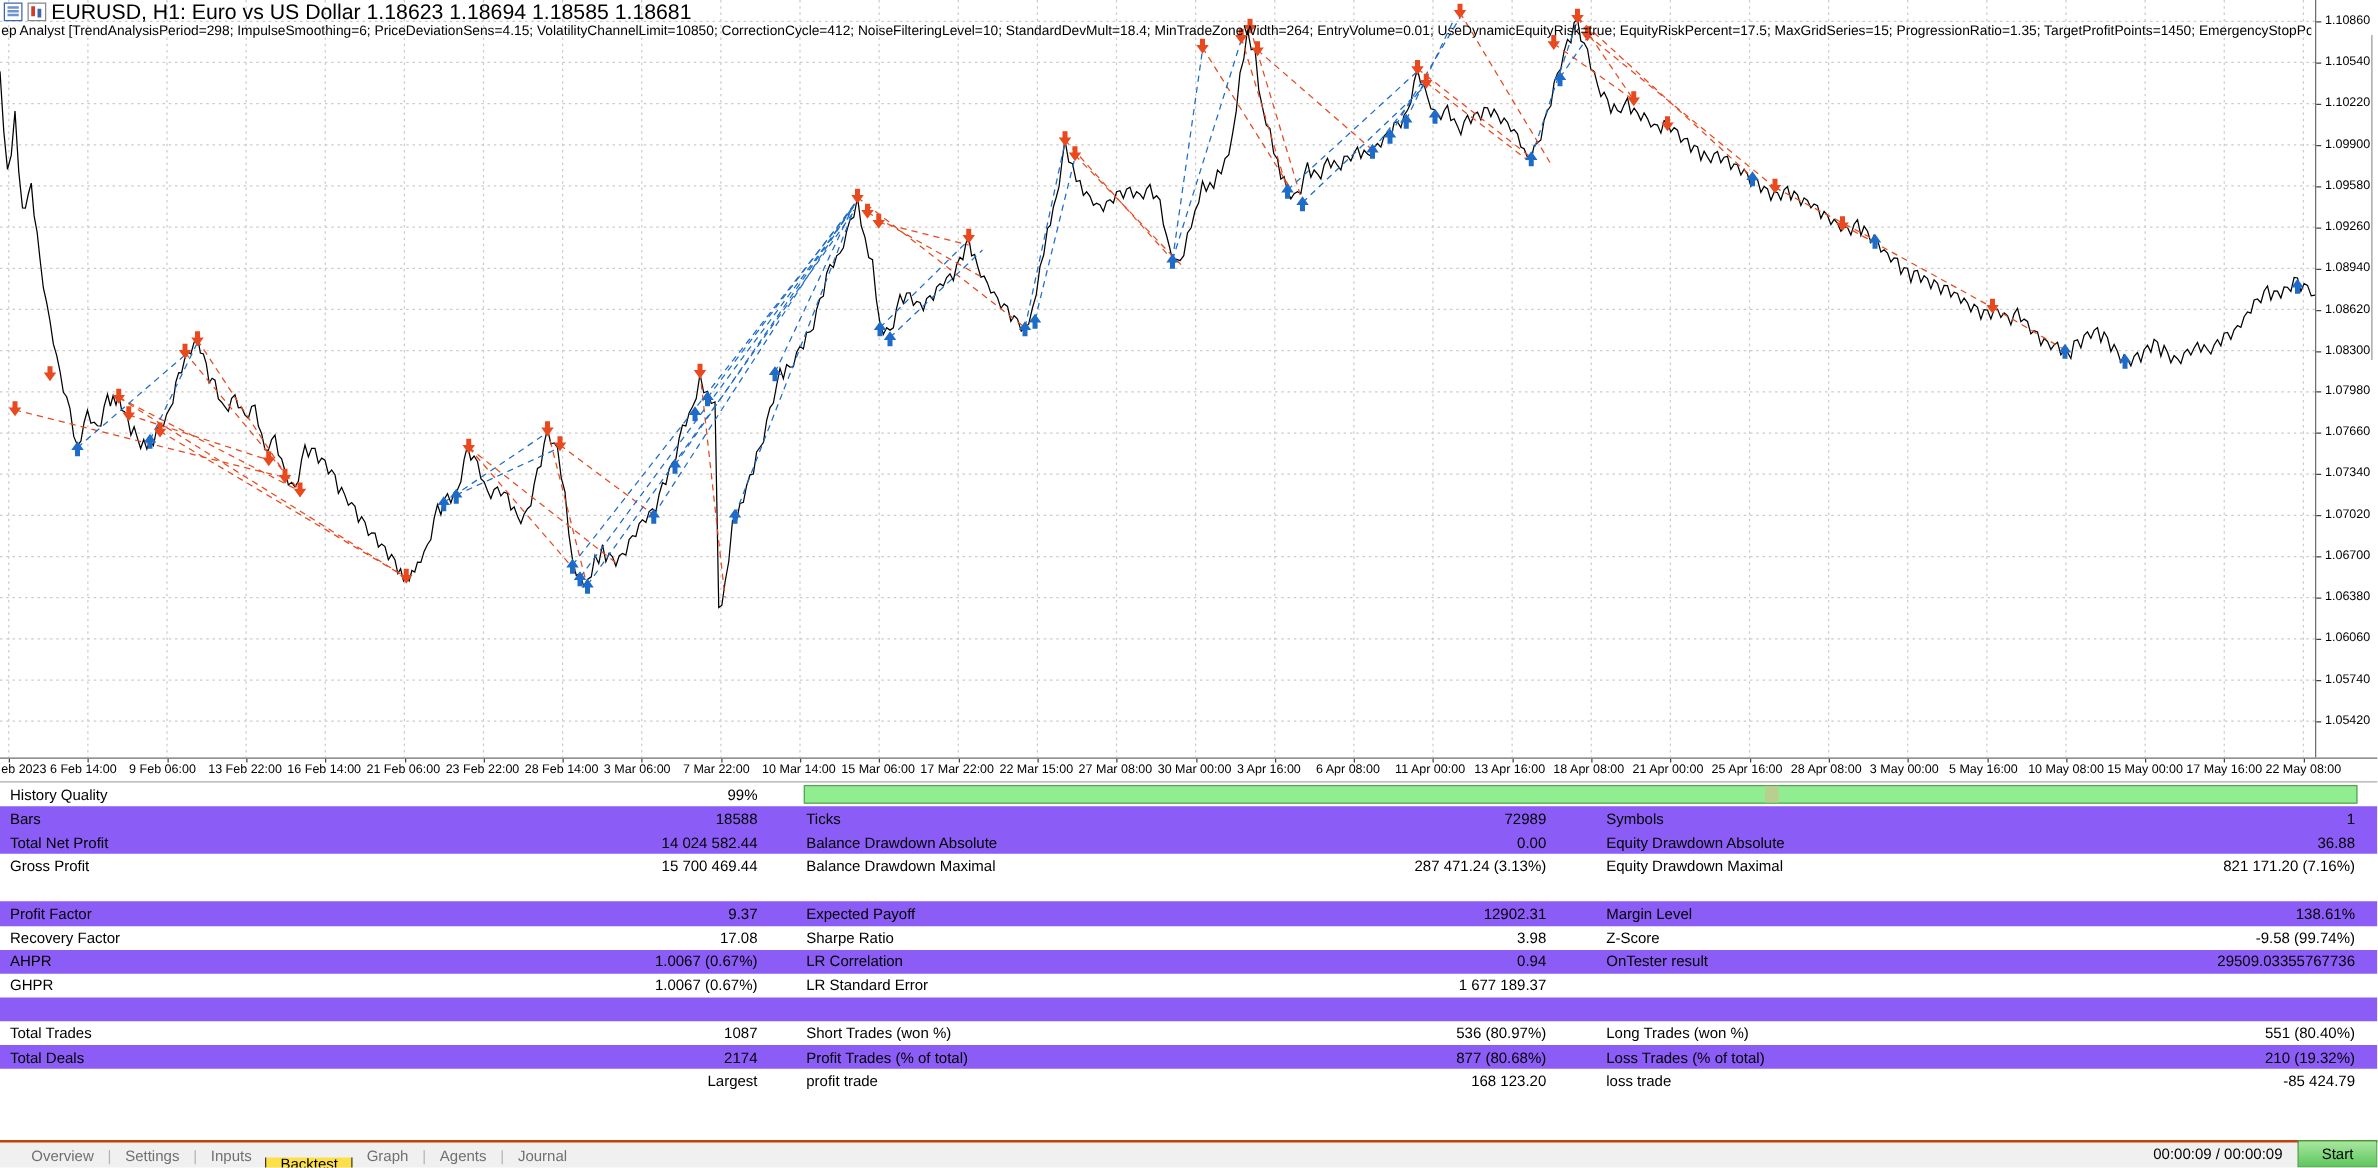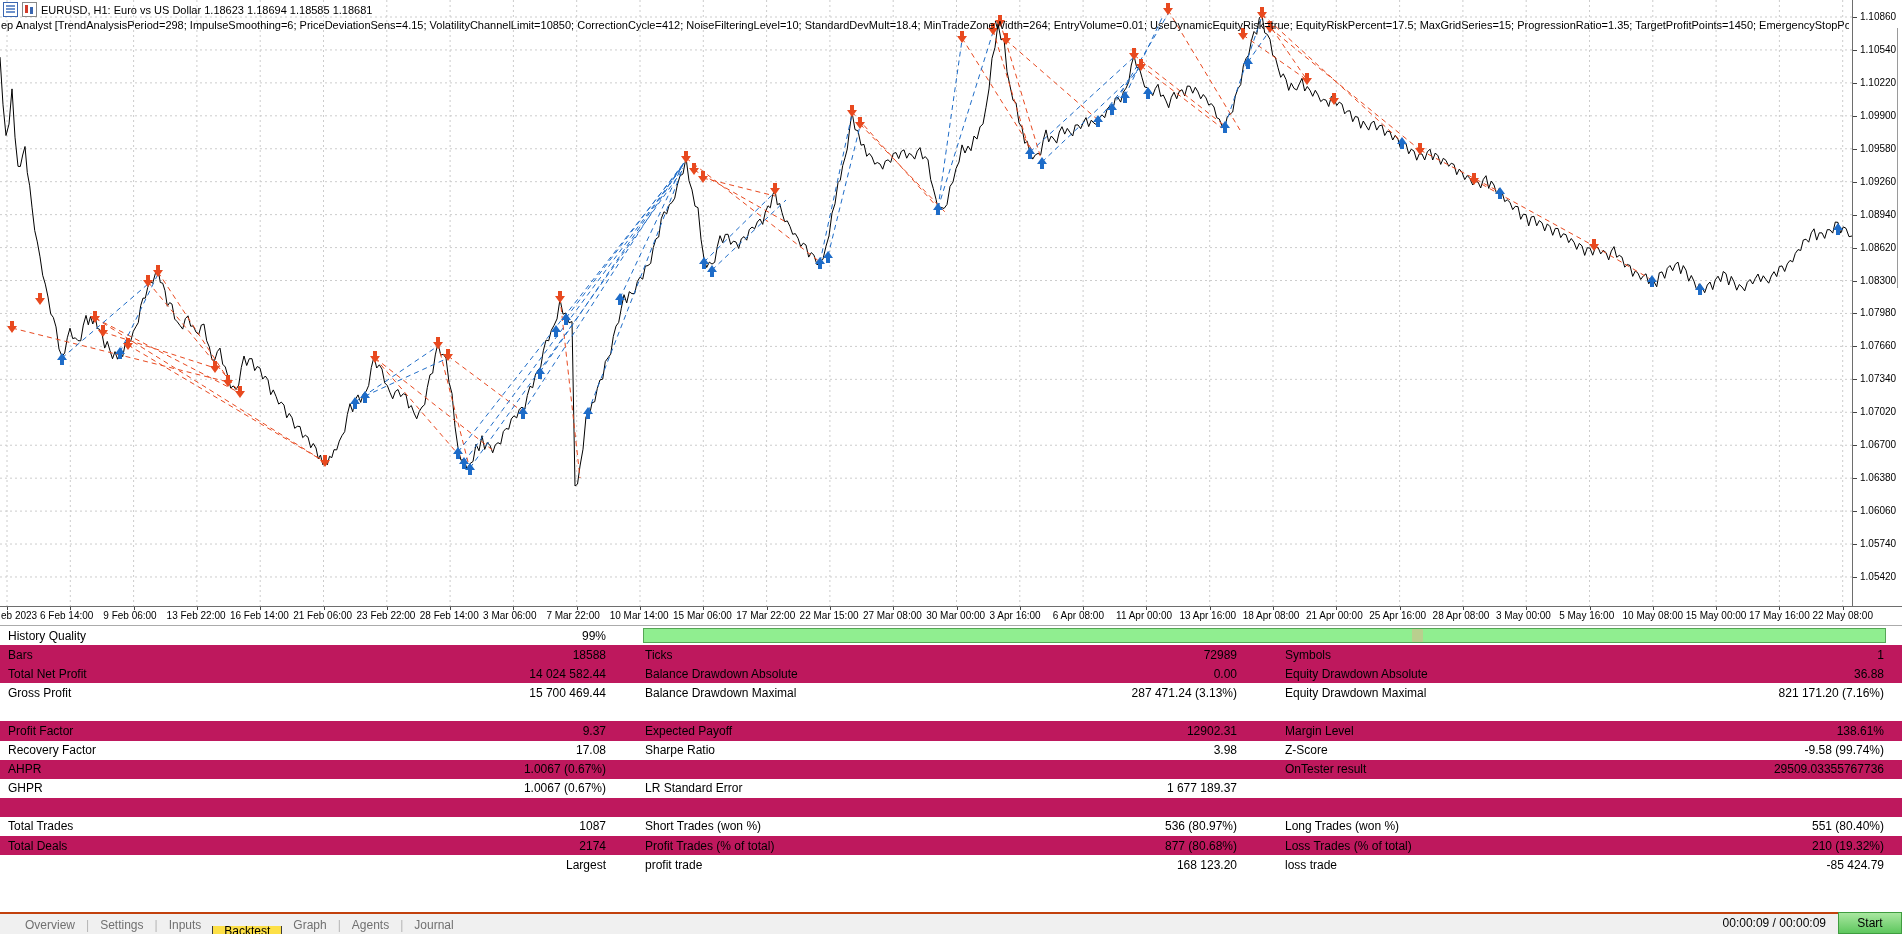--- a/index.html
+++ b/index.html
@@ -3,21 +3,21 @@
 <meta charset="utf-8">
 <style>
   html,body{margin:0;padding:0;background:#ffffff;}
   body{width:1902px;height:934px;position:relative;overflow:hidden;
        font-family:"Liberation Sans",sans-serif;-webkit-font-smoothing:none;}
 
   
   .chart-area{position:absolute;top:0;left:0;width:1902px;height:625px;background:#fff;}
   #chartSvg{position:absolute;top:0;left:0;}
   .ohlc-line{position:absolute;top:2px;left:3px;height:15px;display:flex;align-items:center;
-             gap:4px;font-size:11px;color:#000;white-space:nowrap;}
+             gap:4px;font-size:17px;color:#000;white-space:nowrap;}
   .mini-icon{width:13px;height:13px;display:inline-block;position:relative;background:#fff;}
   .mini-icon.m1{border:1px solid #3a66b0;}
   .mini-icon.m1 i{position:absolute;left:2px;right:2px;height:2px;background:#6f93cc;display:block;}
   .mini-icon.m1 i.l1{top:2px}.mini-icon.m1 i.l2{top:5px}.mini-icon.m1 i.l3{top:8px}
   .mini-icon.m2{border:1px solid #888;}
   .mini-icon.m2 i{position:absolute;width:3px;display:block;}
   .mini-icon.m2 i.b1{left:2px;top:2px;height:8px;background:#d23b2a;}
   .mini-icon.m2 i.b2{left:7px;top:4px;height:7px;background:#3a66b0;}
   .param-line{position:absolute;top:19px;left:1px;width:1848px;overflow:hidden;
               font-size:11px;color:#000;white-space:nowrap;}
@@ -31,21 +31,21 @@
   
   .time-scale{position:absolute;left:0;top:606px;width:1902px;height:19px;background:#fff;
               border-top:1px solid #6e6e6e;}
   .time-label{position:absolute;top:3px;font-size:10px;color:#000;white-space:nowrap;}
   .time-tick{position:absolute;top:0;width:1px;height:3px;background:#444;}
 
   
   .stats{position:absolute;top:625px;left:0;width:1902px;height:287px;background:#fff;
          border-top:1px solid #ababab;overflow:hidden;}
   .srow{position:relative;height:19.1px;}
-  .srow.alt{background:#be185d;}
+  .srow.alt{background:#8b5cf6;}
   .cell{position:absolute;top:0;height:100%;display:flex;justify-content:space-between;
         align-items:center;font-size:12px;color:#000;}
   .c1{left:8px;width:598px;}
   .c2{left:645px;width:592px;}
   .c3{left:1285px;width:599px;}
   .progressbar{position:absolute;left:643px;top:2px;width:1241px;height:13px;
                background:#90ee90;border:1px solid #56a556;}
   .progress-notch{position:absolute;left:768px;top:0;width:11px;height:100%;background:#b9cf8e;}
   .stats-scroll-line{position:absolute;left:1897px;top:28px;width:1px;height:260px;background:#9a9a9a;}
 
@@ -444,20 +444,24 @@
       <div class="cell c3">
         <span>Z-Score</span>
         <span>-9.58 (99.74%)</span>
       </div>
     </div>
     <div class="srow alt">
       <div class="cell c1">
         <span>AHPR</span>
         <span>1.0067 (0.67%)</span>
       </div>
+      <div class="cell c2">
+        <span>LR Correlation</span>
+        <span>0.94</span>
+      </div>
       <div class="cell c3">
         <span>OnTester result</span>
         <span>29509.03355767736</span>
       </div>
     </div>
     <div class="srow">
       <div class="cell c1">
         <span>GHPR</span>
         <span>1.0067 (0.67%)</span>
       </div>

